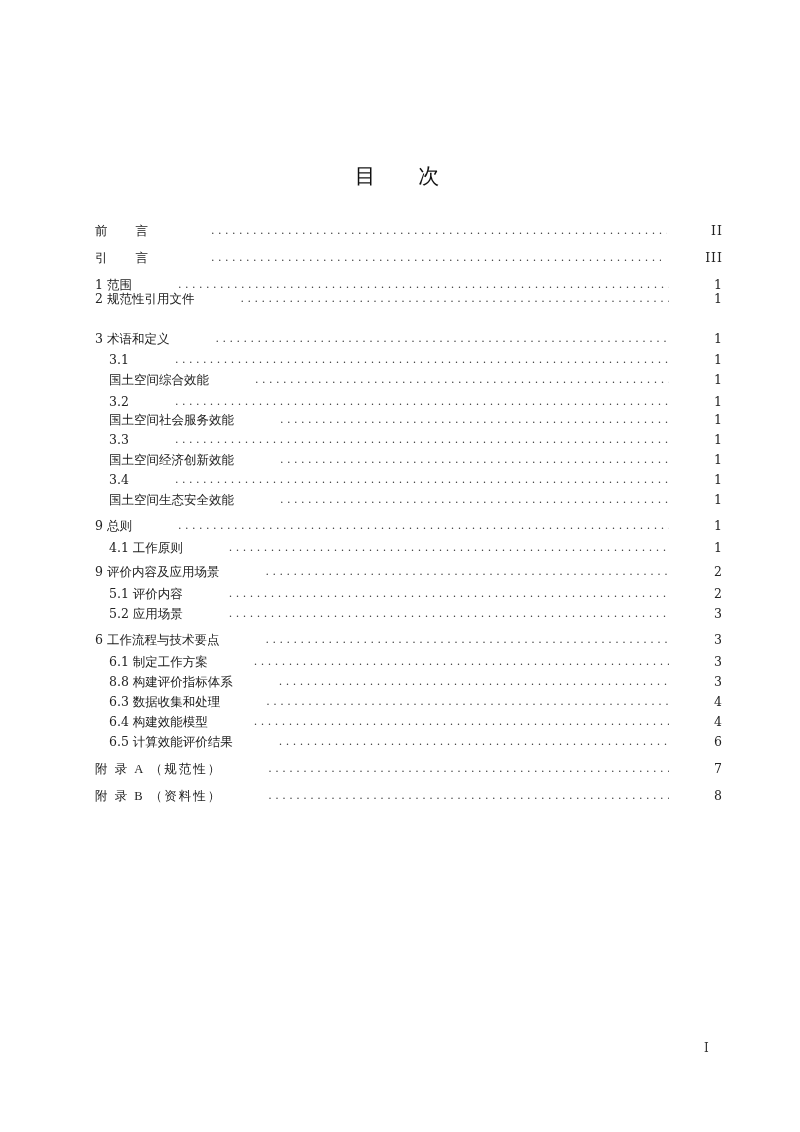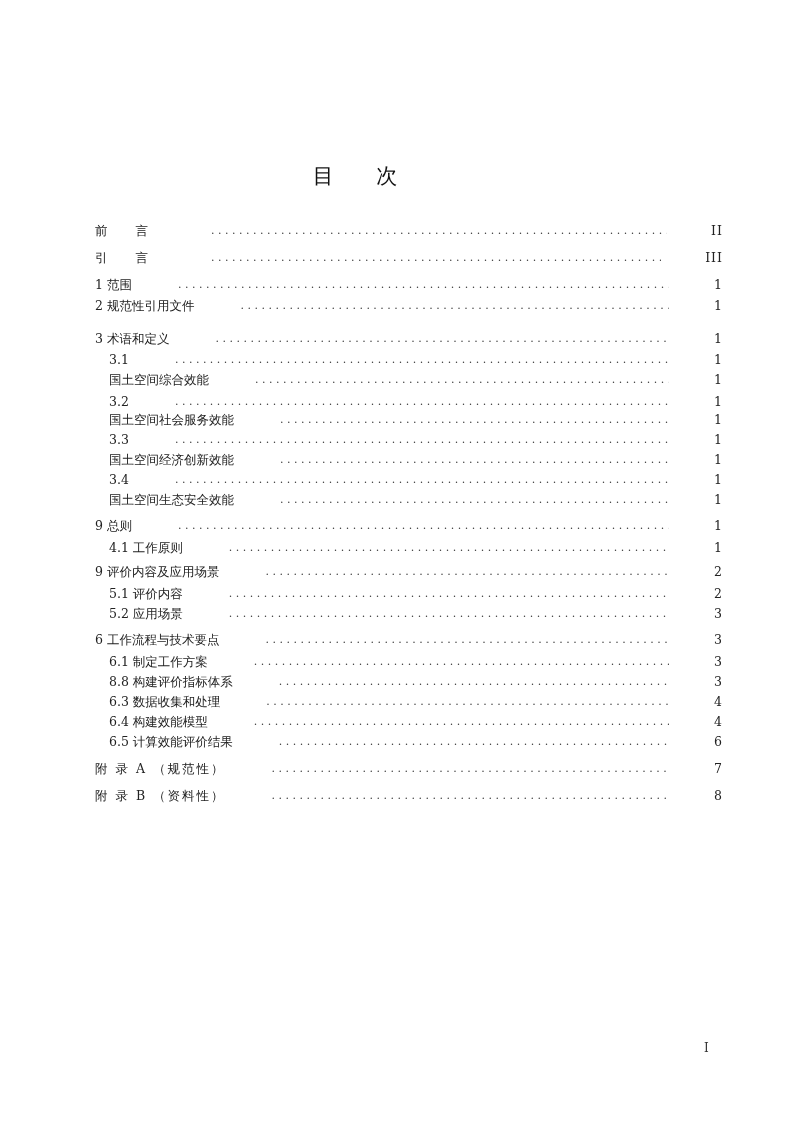--- a/index.html
+++ b/index.html
@@ -1,26 +1,26 @@
 <!DOCTYPE html>
 <html><head>
   <meta charset="utf-8">
   <style>
     html, body { margin: 0; padding: 0; background: #ffffff; }
     body { width: 800px; height: 1132px; position: relative; overflow: hidden;
            font-family: "DejaVu Serif", "Liberation Serif", serif; color: #222; }
     .title { position: absolute; top: 162px; left: 0; width: 728px; text-align: center;
              font-family: "DejaVu Sans", "Liberation Sans", sans-serif; font-size: 21px;
-             letter-spacing: 18px; color: #111; }
+             letter-spacing: 18px; color: #111; padding-left: 42px; }
     .toc { position: absolute; left: 95px; top: 0; width: 628px; }
     .row { position: absolute; left: 0; width: 628px; height: 18px; display: flex;
            align-items: center; font-size: 12.5px; line-height: 18px; white-space: nowrap; gap: 40px; }
     .row.indent { padding-left: 14px; width: 614px; }
     .label { flex: 0 0 auto; padding-right: 2px; }
-    .label.spaced { letter-spacing: 2px; }
+    .label.spaced { letter-spacing: 2px; font-family: Liberation Serif, serif; }
     .label.wide { width: 70px; }
     .label.wide .c2 { margin-left: 28px; }
     .dots { flex: 1 1 auto; overflow: hidden; color: #444; letter-spacing: 3.5px;
             font-size: 11px; margin: 0 4px; }
     .dots::before { content: "..................................................................................................................................................................................................................................................................................................."; }
     .page { flex: 0 0 auto; text-align: right; min-width: 10px; letter-spacing: 1px; }
     .footer-page { position: absolute; top: 1041px; left: 704px; font-size: 12px; color: #333; }
   </style>
 </head>
 <body>
@@ -36,21 +36,21 @@
   <div class="row" style="top:249px">
     <span class="label wide"><span>引</span><span class="c2">言</span></span>
     <span class="dots"></span>
     <span class="page">III</span>
   </div>
   <div class="row" style="top:276px">
     <span class="label">1 范围</span>
     <span class="dots"></span>
     <span class="page">1</span>
   </div>
-  <div class="row" style="top:297px">
+  <div class="row" style="top:290px">
     <span class="label">2 规范性引用文件</span>
     <span class="dots"></span>
     <span class="page">1</span>
   </div>
   <div class="row" style="top:330px">
     <span class="label">3 术语和定义</span>
     <span class="dots"></span>
     <span class="page">1</span>
   </div>
   <div class="row indent" style="top:351px">

